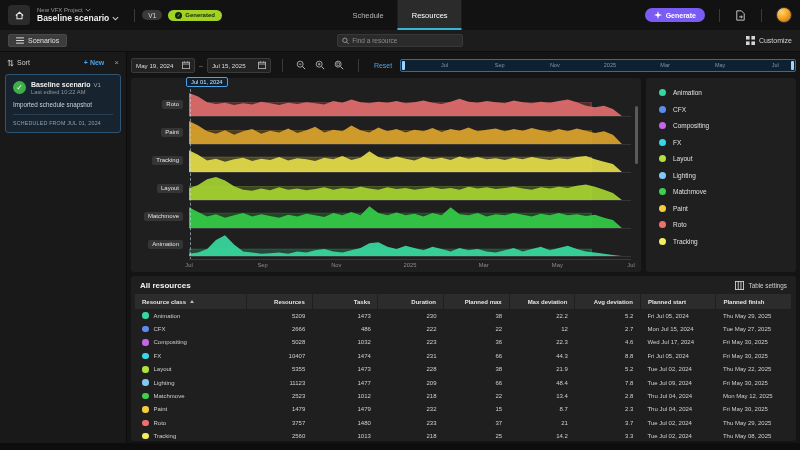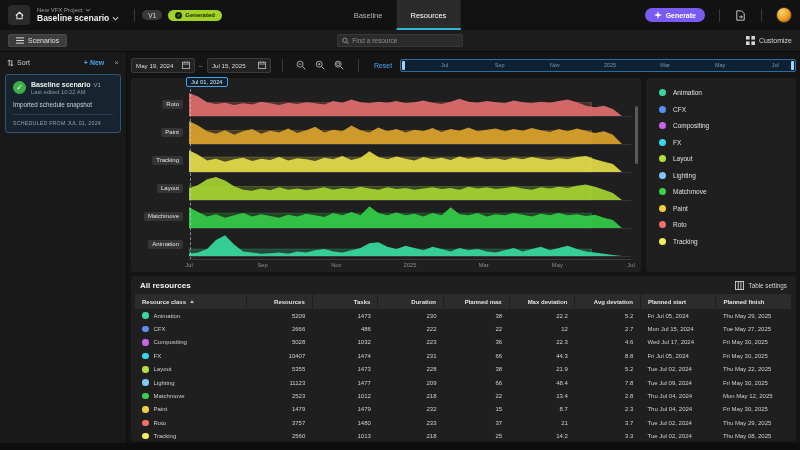--- a/index.html
+++ b/index.html
@@ -123,21 +123,21 @@
           </svg>
         </span>
     </div>
     <div class="vsep"></div>
     <span class="pill-v1">V1</span>
     <span class="pill-generated">
       <span class="check-mini">✓</span>
       <span>Generated</span>
     </span>
     <nav class="tabs">
-      <div class="tab">Baseline</div>
+      <div class="tab">Schedule</div>
       <div class="tab active">Resources</div>
     </nav>
     <div class="topbar-right">
       <button class="btn-generate">
         <svg class="ic" width="8" height="8" viewBox="0 0 10 10">
             <path d="M5 0 L6.1 3.9 L10 5 L6.1 6.1 L5 10 L3.9 6.1 L0 5 L3.9 3.9 Z" fill="#fff"></path>
           </svg>
         <span>Generate</span>
       </button>
       <div class="vsep"></div>

